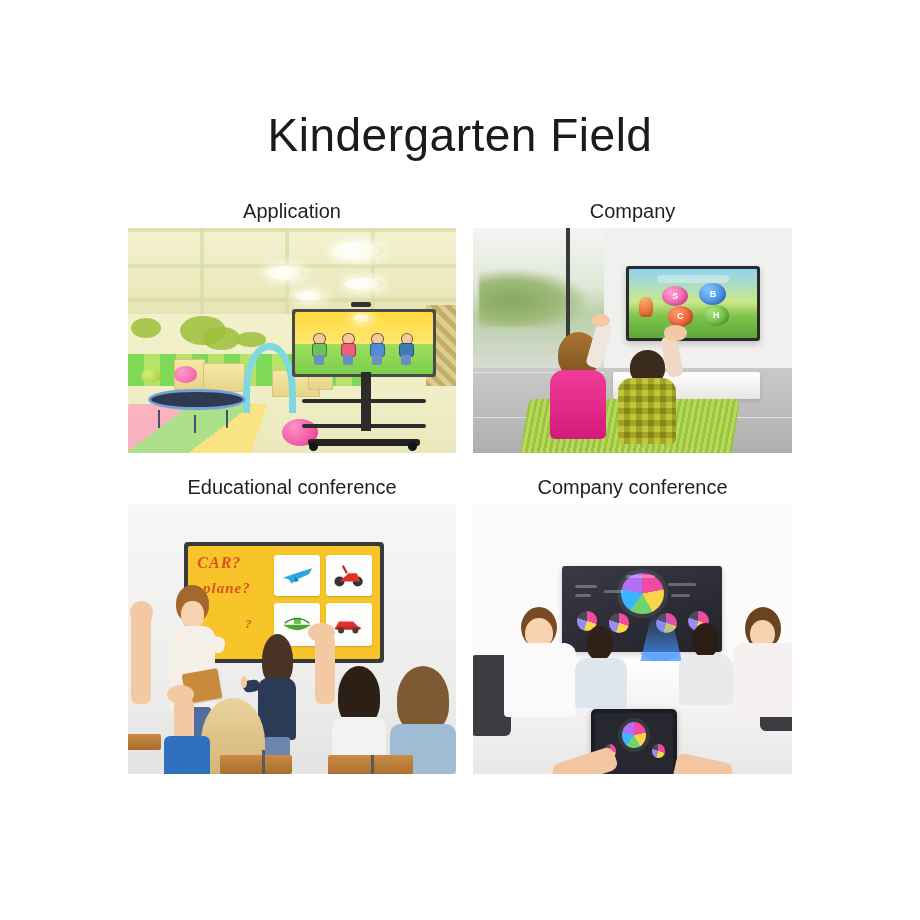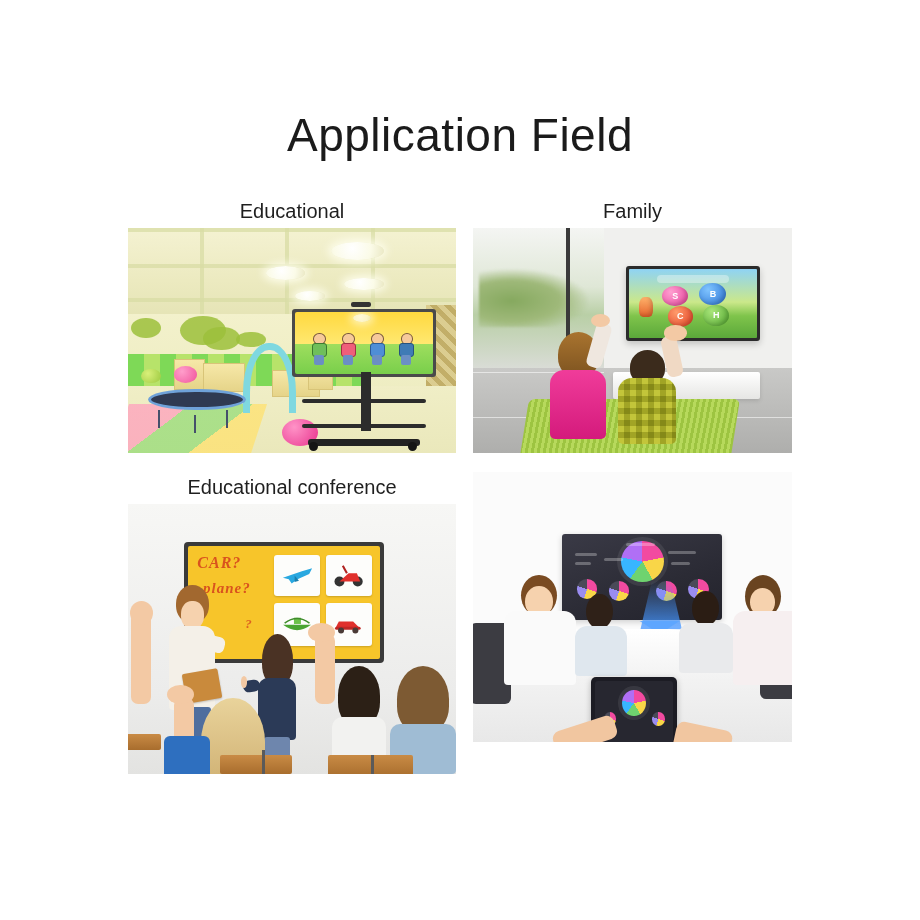--- a/index.html
+++ b/index.html
@@ -262,26 +262,26 @@
     position:absolute; background: rgba(90,165,255,.85);
     clip-path: polygon(0% 0%, 100% 0%, 50% 100%);
   }
   .conf-finger { position:absolute; background:#f1c6a0; border-radius:8px;}
 </style>
 </head>
 <body>
 
 <div class="page">
 
-  <div class="page-title">Application Field</div>
+  <div class="page-title">Kindergarten Field</div>
 
   <div class="grid">
 
     <div class="card kg">
-      <div class="card-label">Educational</div>
+      <div class="card-label">Application</div>
 
       <div class="photo">
         <div class="kg-scene">
           <div class="kg-ceiling"></div>
 
           <div class="kg-beam" style="left:0;top:0;width:100%;height:4px;"></div>
           <div class="kg-beam" style="left:22%;top:0;width:4px;height:40%;"></div>
           <div class="kg-beam" style="left:48%;top:0;width:4px;height:40%;"></div>
           <div class="kg-beam" style="left:74%;top:0;width:4px;height:40%;"></div>
           <div class="kg-beam" style="left:0;top:16%;width:100%;height:4px;"></div>
@@ -350,21 +350,21 @@
           <div class="kg-stand-shelf" style="top:76%;"></div>
           <div class="kg-stand-shelf" style="top:87%;"></div>
           <div class="kg-stand-base"></div>
           <div class="kg-wheel" style="right:12%;"></div>
           <div class="kg-wheel" style="right:42%;"></div>
         </div>
       </div>
     </div>
 
     <div class="card fam">
-      <div class="card-label">Family</div>
+      <div class="card-label">Company</div>
 
       <div class="photo">
         <div class="fam-scene">
           <div class="fam-wall"></div>
           <div class="fam-window"></div>
           <div class="fam-greenery"></div>
           <div class="fam-mullion"></div>
           <div class="fam-floor"></div>
           <div class="fam-floorline" style="left:0;top:64%;width:41%;"></div>
           <div class="fam-floorline" style="left:0;top:84%;width:100%;"></div>
@@ -487,20 +487,21 @@
           <div class="edu-desk" style="left:28%;bottom:0%;width:22%;height:7%;"></div>
           <div class="edu-desk" style="left:61%;bottom:-1%;width:26%;height:8%;"></div>
           <div class="edu-desk" style="left:-2%;bottom:9%;width:12%;height:6%;"></div>
           <div class="edu-chairleg" style="left:41%;bottom:0;height:9%;"></div>
           <div class="edu-chairleg" style="left:74%;bottom:0;height:7%;"></div>
         </div>
       </div>
     </div>
 
     <div class="card conf">
+      <div class="card-label">Company conference</div>
 
       <div class="photo">
         <div class="conf-scene">
 
           <div class="conf-screen">
             <div class="conf-pie conf-pie-main" style="left:37%;top:8%;width:27%;height:48%;"></div>
             <div class="conf-pie conf-pie-sm" style="left:9%;top:52%;width:13%;height:23%;"></div>
             <div class="conf-pie conf-pie-sm" style="left:29%;top:54%;width:13%;height:23%;"></div>
             <div class="conf-pie conf-pie-sm" style="left:59%;top:54%;width:13%;height:23%;"></div>
             <div class="conf-pie conf-pie-sm" style="left:79%;top:52%;width:13%;height:23%;"></div>

